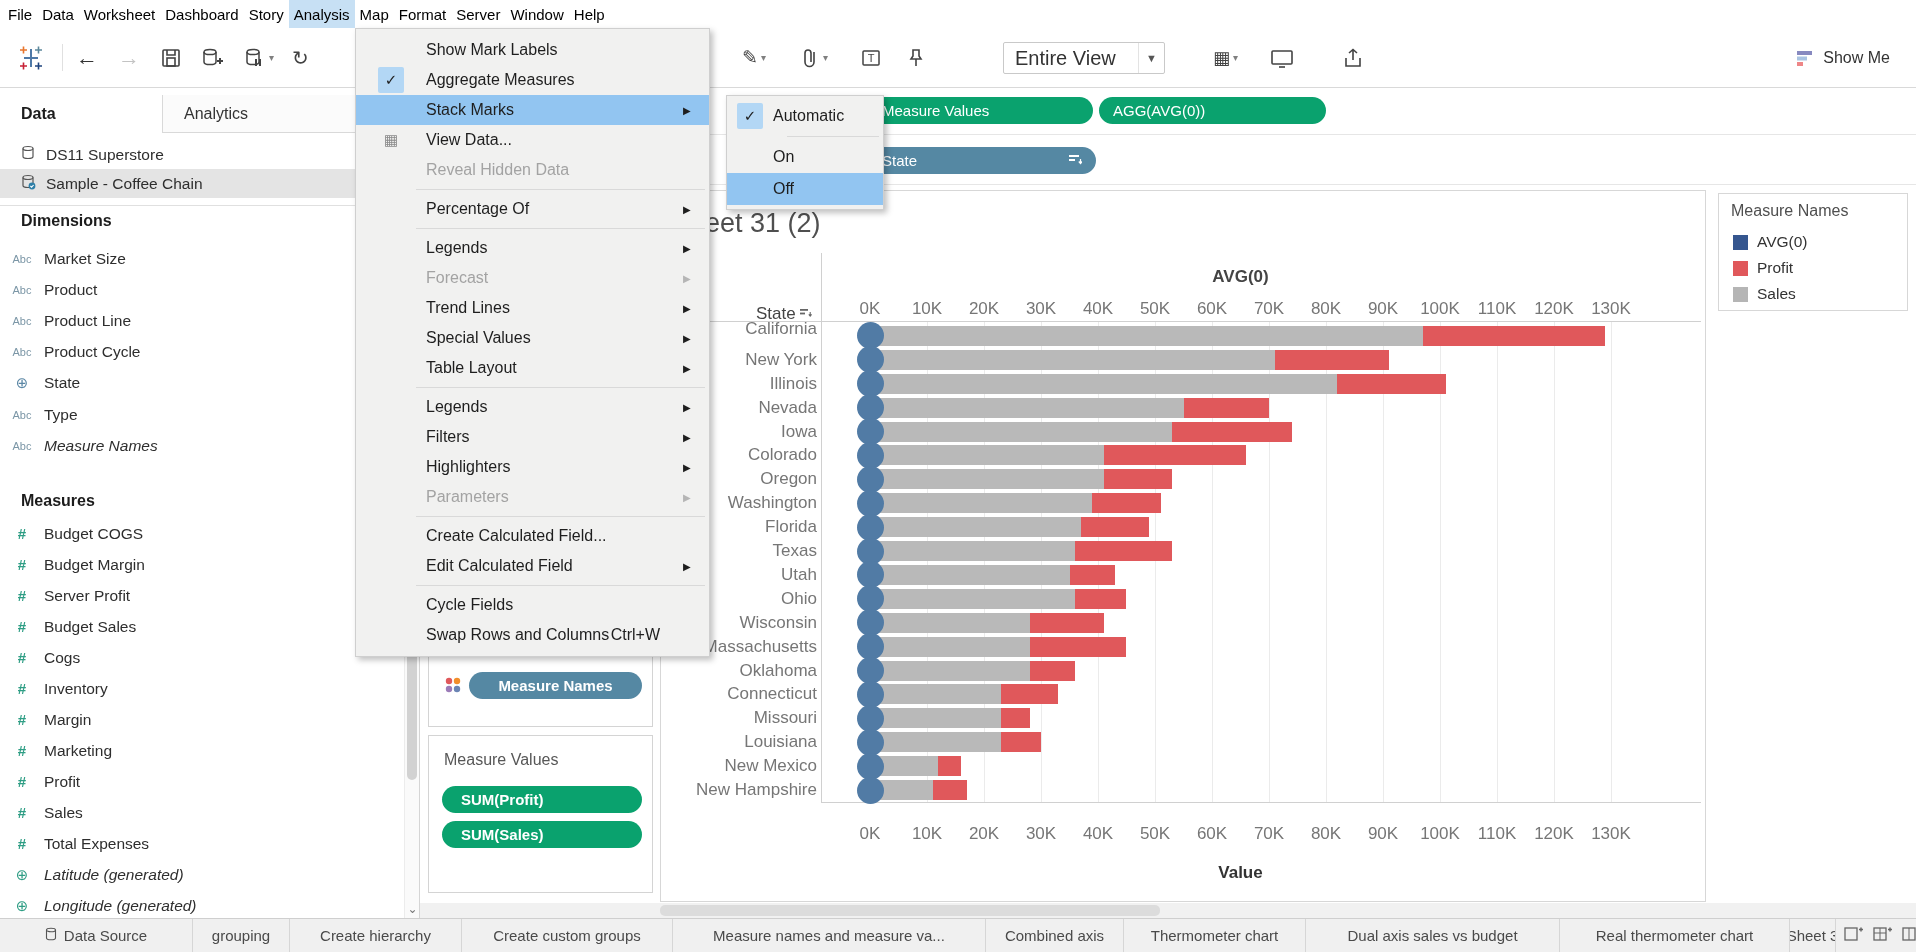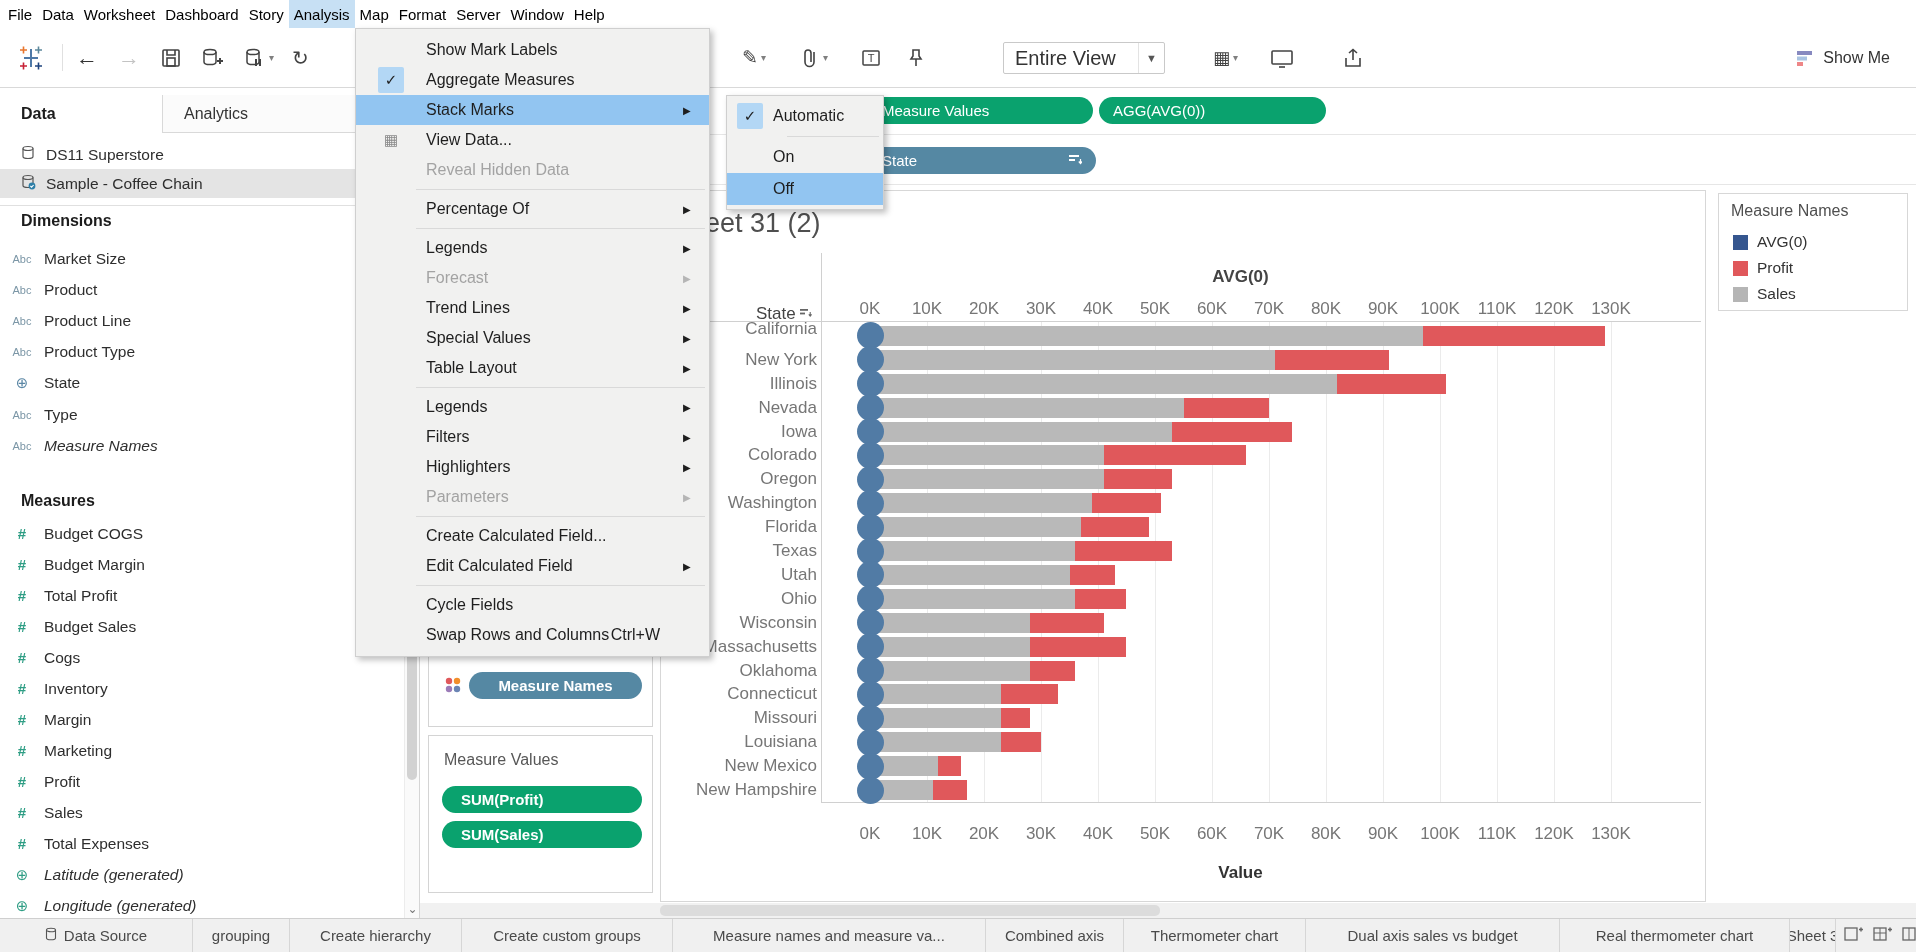--- a/index.html
+++ b/index.html
@@ -259,21 +259,21 @@
         <div class="field-row" style="top: 186.2px;">
           <span class="field-icon icon-abc">Abc</span>
           <span class="field-label">Product</span>
         </div>
         <div class="field-row" style="top: 217.4px;">
           <span class="field-icon icon-abc">Abc</span>
           <span class="field-label">Product Line</span>
         </div>
         <div class="field-row" style="top: 248.6px;">
           <span class="field-icon icon-abc">Abc</span>
-          <span class="field-label">Product Type</span>
+          <span class="field-label">Product Cycle</span>
         </div>
         <div class="field-row" style="top: 279.8px;">
           <span class="field-icon icon-globe-blue">⊕</span>
           <span class="field-label">State</span>
         </div>
         <div class="field-row" style="top: 311px;">
           <span class="field-icon icon-abc">Abc</span>
           <span class="field-label">Type</span>
         </div>
         <div class="field-row" style="top: 342.2px;">
@@ -286,21 +286,21 @@
         <div class="field-row" style="top: 430px;">
           <span class="field-icon icon-hash">#</span>
           <span class="field-label">Budget COGS</span>
         </div>
         <div class="field-row" style="top: 461px;">
           <span class="field-icon icon-hash">#</span>
           <span class="field-label">Budget Margin</span>
         </div>
         <div class="field-row" style="top: 492px;">
           <span class="field-icon icon-hash">#</span>
-          <span class="field-label">Total Profit</span>
+          <span class="field-label">Server Profit</span>
         </div>
         <div class="field-row" style="top: 523px;">
           <span class="field-icon icon-hash">#</span>
           <span class="field-label">Budget Sales</span>
         </div>
         <div class="field-row" style="top: 554px;">
           <span class="field-icon icon-hash">#</span>
           <span class="field-label">Cogs</span>
         </div>
         <div class="field-row" style="top: 585px;">

